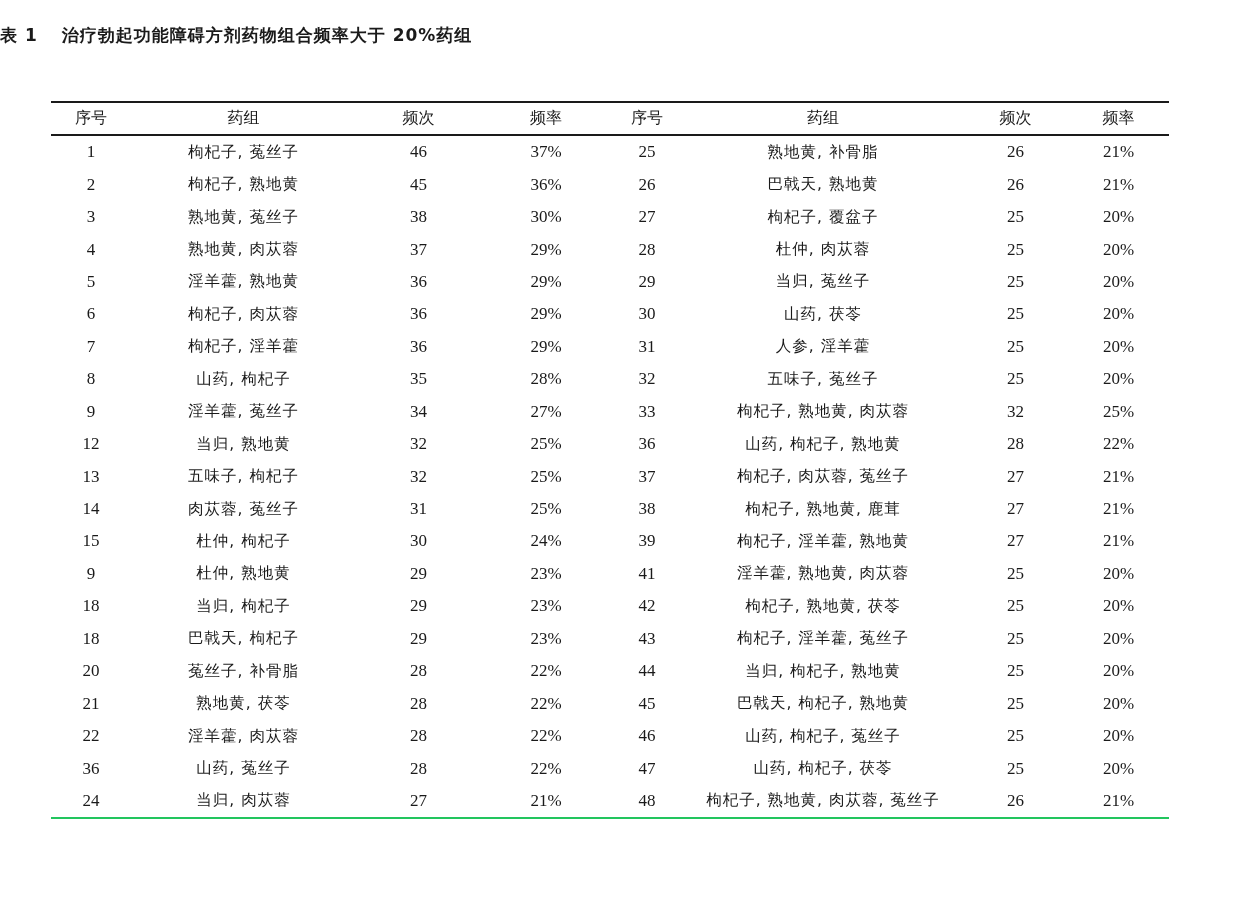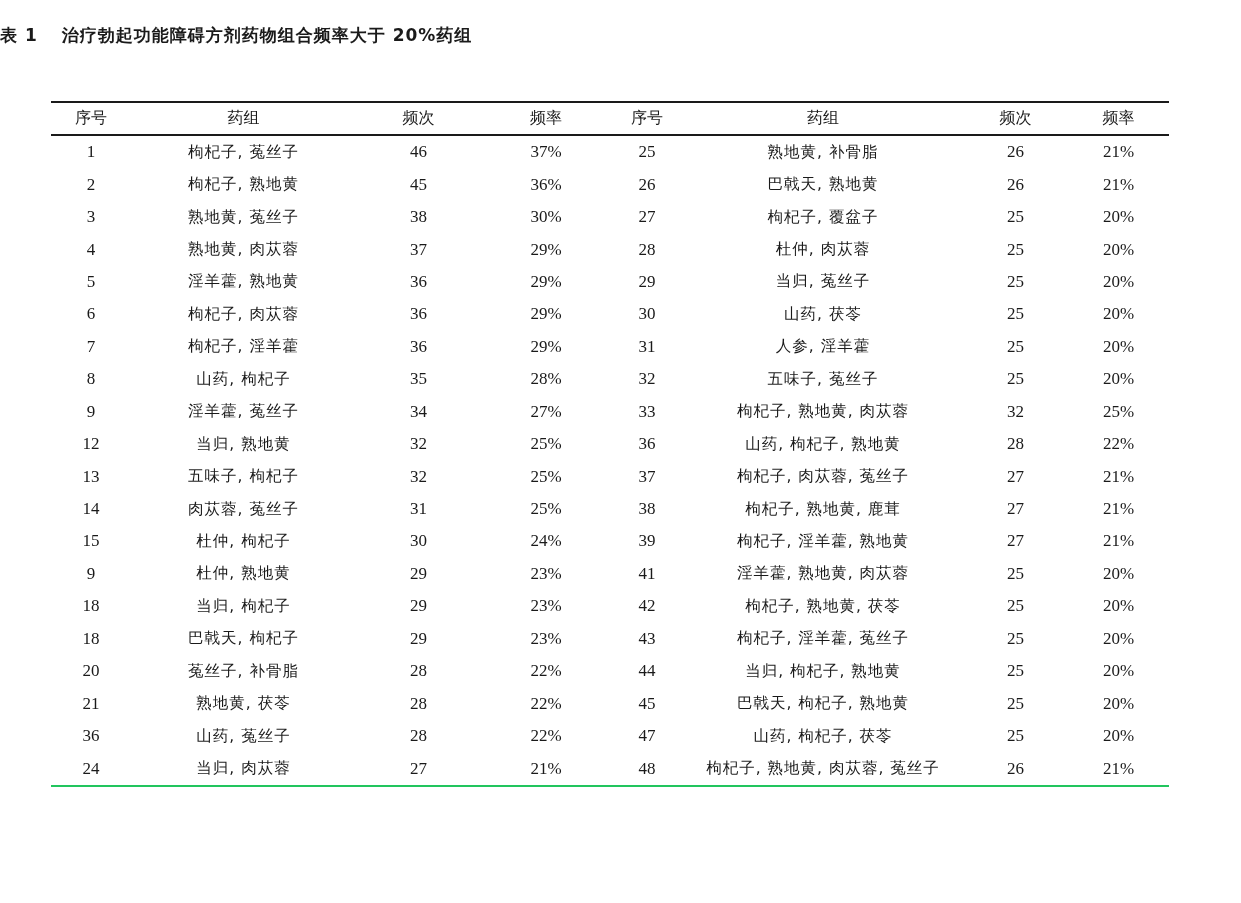--- a/index.html
+++ b/index.html
@@ -271,20 +271,30 @@
         <td class="num">21</td>
         <td class="herb">熟地黄, 茯苓</td>
         <td class="num">28</td>
         <td class="num">22%</td>
         <td class="num">45</td>
         <td class="herb">巴戟天, 枸杞子, 熟地黄</td>
         <td class="num">25</td>
         <td class="num">20%</td>
       </tr>
       <tr>
+        <td class="num">22</td>
+        <td class="herb">淫羊藿, 肉苁蓉</td>
+        <td class="num">28</td>
+        <td class="num">22%</td>
+        <td class="num">46</td>
+        <td class="herb">山药, 枸杞子, 菟丝子</td>
+        <td class="num">25</td>
+        <td class="num">20%</td>
+      </tr>
+      <tr>
         <td class="num">36</td>
         <td class="herb">山药, 菟丝子</td>
         <td class="num">28</td>
         <td class="num">22%</td>
         <td class="num">47</td>
         <td class="herb">山药, 枸杞子, 茯苓</td>
         <td class="num">25</td>
         <td class="num">20%</td>
       </tr>
       <tr>

